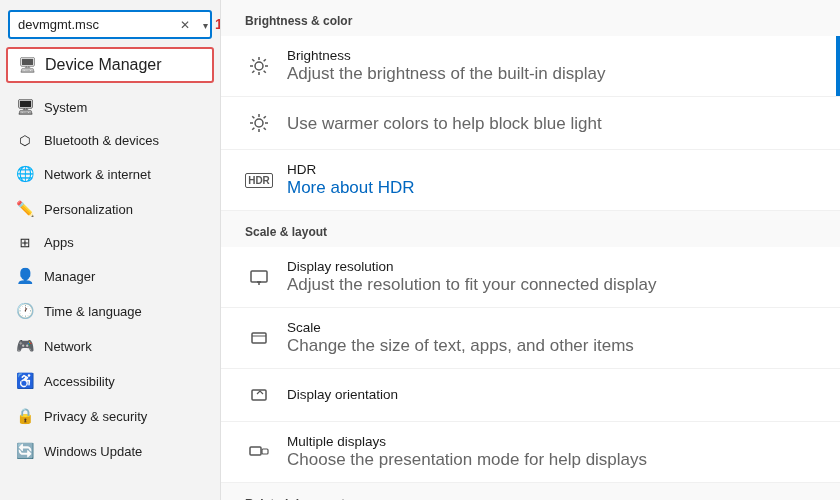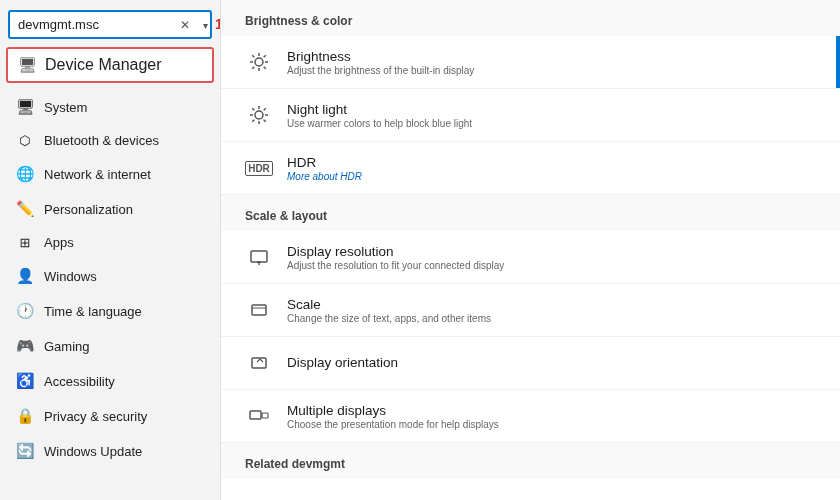--- a/index.html
+++ b/index.html
@@ -153,28 +153,27 @@
       flex: 1;
     }
 
     .setting-title {
       font-size: 13.5px;
       color: #1a1a1a;
       font-weight: 400;
     }
 
     .setting-desc {
-      font-size: 10px;
+      font-size: 17px;
       color: #666;
       margin-top: 1px;
     }
 
     .setting-desc.link {
       color: #0067c0;
-      font-style: italic;
     }
 
     .brightness-item {
       position: relative;
     }
 
     .brightness-bar {
       position: absolute;
       right: 0;
       top: 0;
@@ -234,29 +233,29 @@
     <li class="nav-item">
       <span class="nav-icon">✏️</span>
       <span>Personalization</span>
     </li>
     <li class="nav-item">
       <span class="nav-icon" style="font-size:13px;">⊞</span>
       <span>Apps</span>
     </li>
     <li class="nav-item">
       <span class="nav-icon">👤</span>
-      <span>Windows</span>
+      <span>Manager</span>
     </li>
     <li class="nav-item">
       <span class="nav-icon">🕐</span>
       <span>Time &amp; language</span>
     </li>
     <li class="nav-item">
       <span class="nav-icon">🎮</span>
-      <span>Gaming</span>
+      <span>Network</span>
     </li>
     <li class="nav-item">
       <span class="nav-icon">♿</span>
       <span>Accessibility</span>
     </li>
     <li class="nav-item">
       <span class="nav-icon">🔒</span>
       <span>Privacy &amp; security</span>
     </li>
     <li class="nav-item">
@@ -299,21 +298,20 @@
         <line x1="11" y1="17" x2="11" y2="20" stroke="#555" stroke-width="1.5"></line>
         <line x1="2" y1="11" x2="5" y2="11" stroke="#555" stroke-width="1.5"></line>
         <line x1="17" y1="11" x2="20" y2="11" stroke="#555" stroke-width="1.5"></line>
         <line x1="4.22" y1="4.22" x2="6.34" y2="6.34" stroke="#555" stroke-width="1.5"></line>
         <line x1="15.66" y1="15.66" x2="17.78" y2="17.78" stroke="#555" stroke-width="1.5"></line>
         <line x1="17.78" y1="4.22" x2="15.66" y2="6.34" stroke="#555" stroke-width="1.5"></line>
         <line x1="6.34" y1="15.66" x2="4.22" y2="17.78" stroke="#555" stroke-width="1.5"></line>
       </svg>
     </div>
     <div class="setting-text-wrapper">
-      <span class="setting-title">Night light</span>
       <span class="setting-desc">Use warmer colors to help block blue light</span>
     </div>
   </div>
 
   <div class="setting-item">
     <div class="setting-icon">
       <span style="font-size:10px; font-weight:700; color:#555; border:1px solid #555; padding:1px 2px; border-radius:2px;">HDR</span>
     </div>
     <div class="setting-text-wrapper">
       <span class="setting-title">HDR</span>

